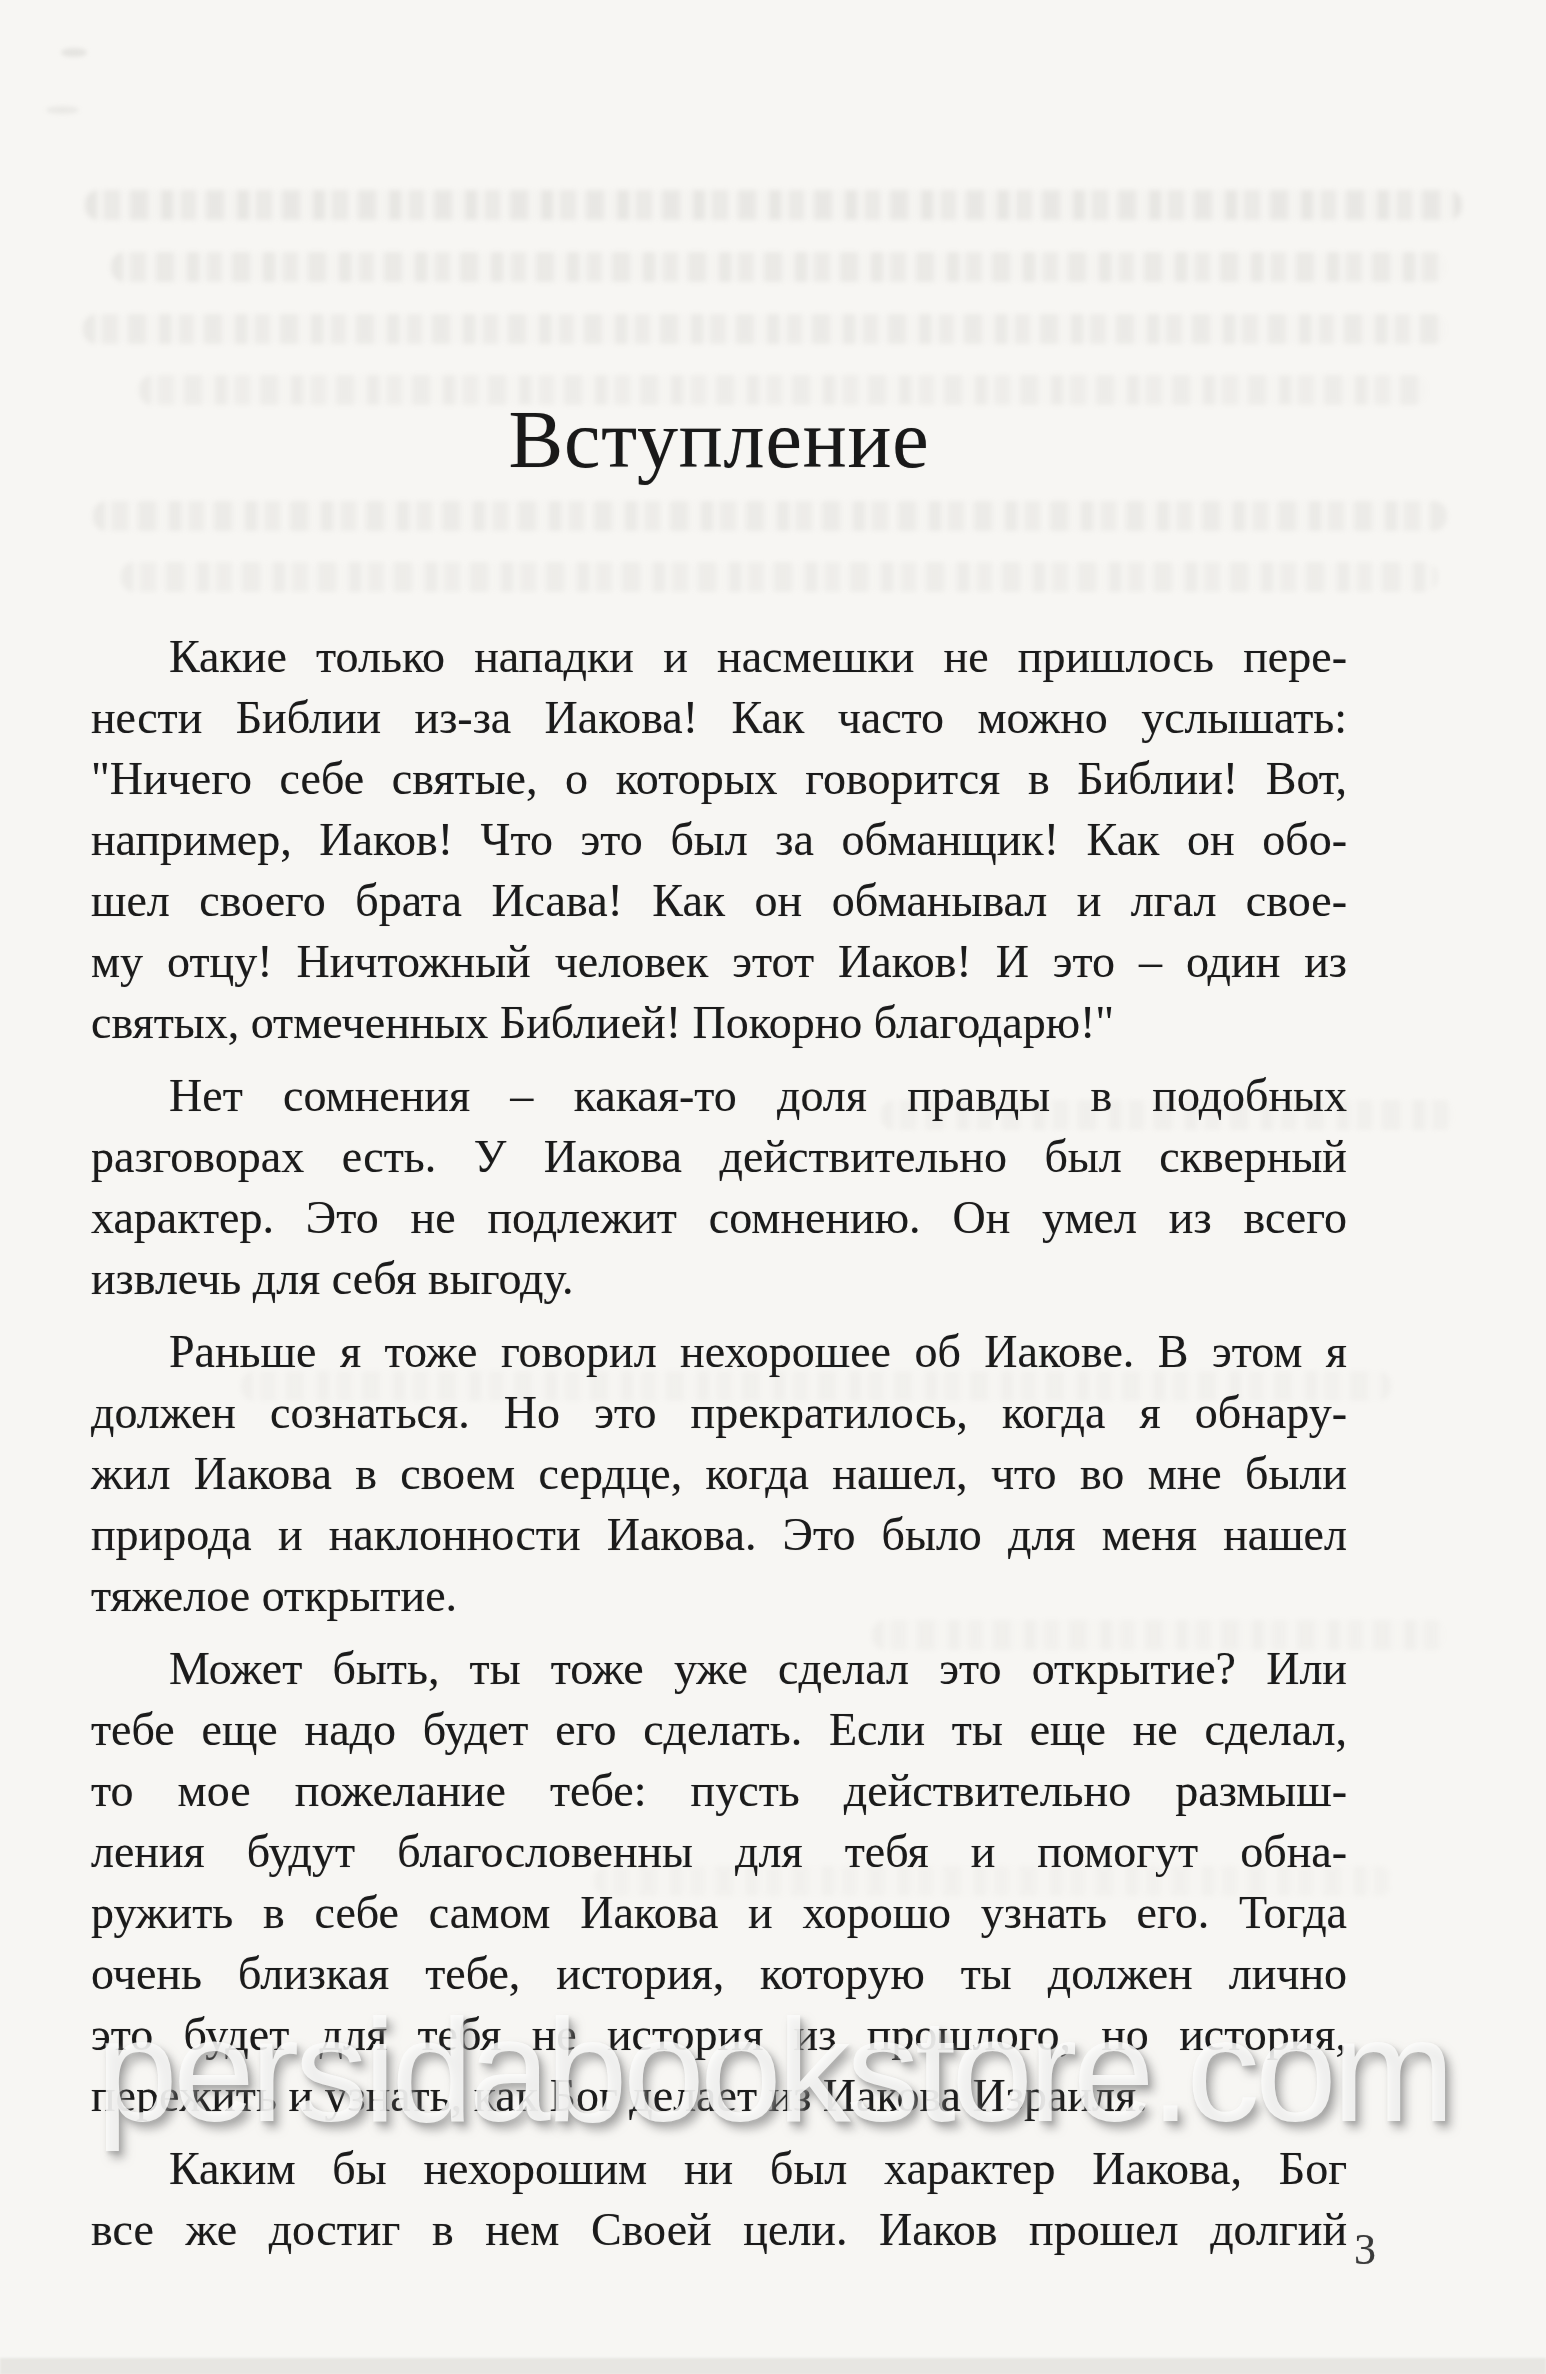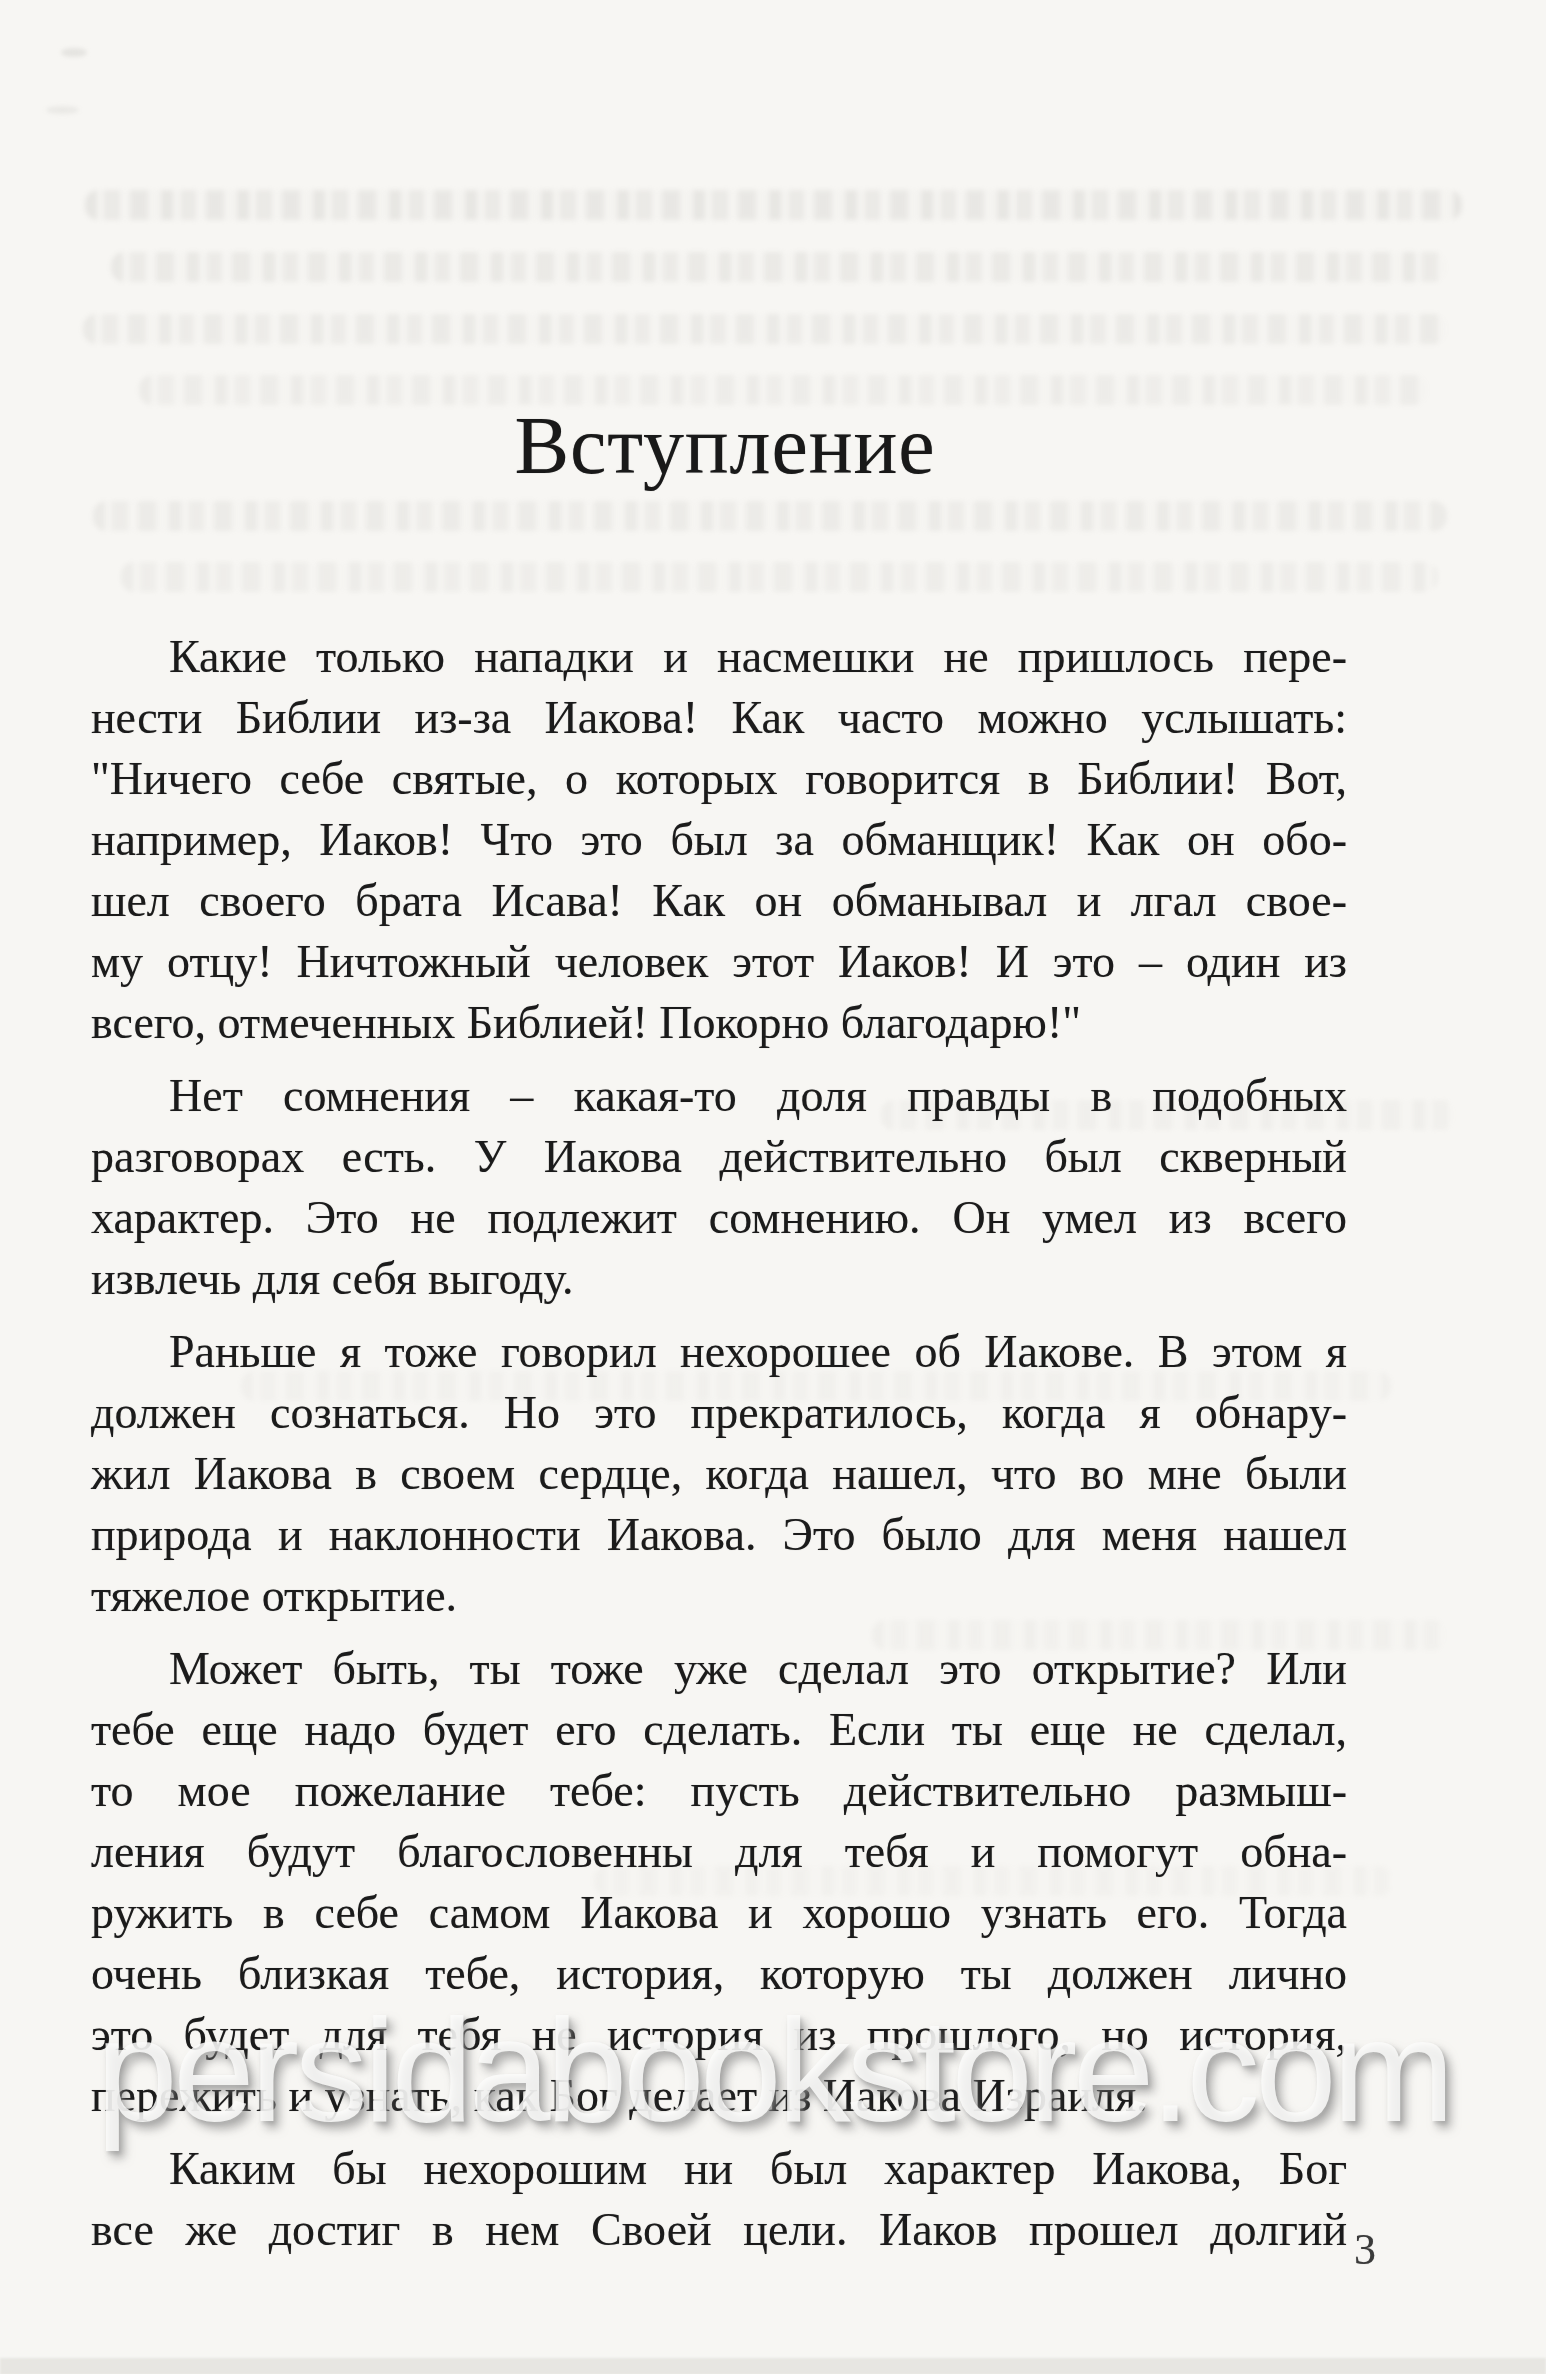--- a/index.html
+++ b/index.html
@@ -39,21 +39,21 @@
     position: absolute; border-radius: 50%;
     background: #d7d6d2; filter: blur(1.9px); z-index: 0;
   }
   .s1 { left: 61px; top: 48px;  width: 26px; height: 9.3px; opacity: .55; }
   .s2 { left: 46px; top: 106px; width: 33px; height: 8.3px;  opacity: .40; }
 
   
   .title {
     position: absolute;
     left: 79px; top: 393px; width: 1280px;
-    margin: 6px;
+    margin: 0;
     text-align: center;
     font-size: 82px; font-weight: 400;
     letter-spacing: 0.9px;
     color: #191919;
     text-shadow: 0 0 0.9px rgba(0,0,0,.40);
     z-index: 1;
   }
 
   
   .text-block {
@@ -128,21 +128,21 @@
   <h1 class="title">Вступление</h1>
 
   <div class="text-block" id="text-block">
       <div class="para">
         <div class="line indent">Какие только нападки и насмешки не пришлось пере-</div>
         <div class="line">нести Библии из-за Иакова! Как часто можно услышать:</div>
         <div class="line">"Ничего себе святые, о которых говорится в Библии! Вот,</div>
         <div class="line">например, Иаков! Что это был за обманщик! Как он обо-</div>
         <div class="line">шел своего брата Исава! Как он обманывал и лгал свое-</div>
         <div class="line">му отцу! Ничтожный человек этот Иаков! И это – один из</div>
-        <div class="line lastline">всего, отмеченных Библией! Покорно благодарю!"</div>
+        <div class="line lastline">святых, отмеченных Библией! Покорно благодарю!"</div>
       </div>
       <div class="para">
         <div class="line indent">Нет сомнения – какая-то доля правды в подобных</div>
         <div class="line">разговорах есть. У Иакова действительно был скверный</div>
         <div class="line">характер. Это не подлежит сомнению. Он умел из всего</div>
         <div class="line lastline">извлечь для себя выгоду.</div>
       </div>
       <div class="para">
         <div class="line indent">Раньше я тоже говорил нехорошее об Иакове. В этом я</div>
         <div class="line">должен сознаться. Но это прекратилось, когда я обнару-</div>

